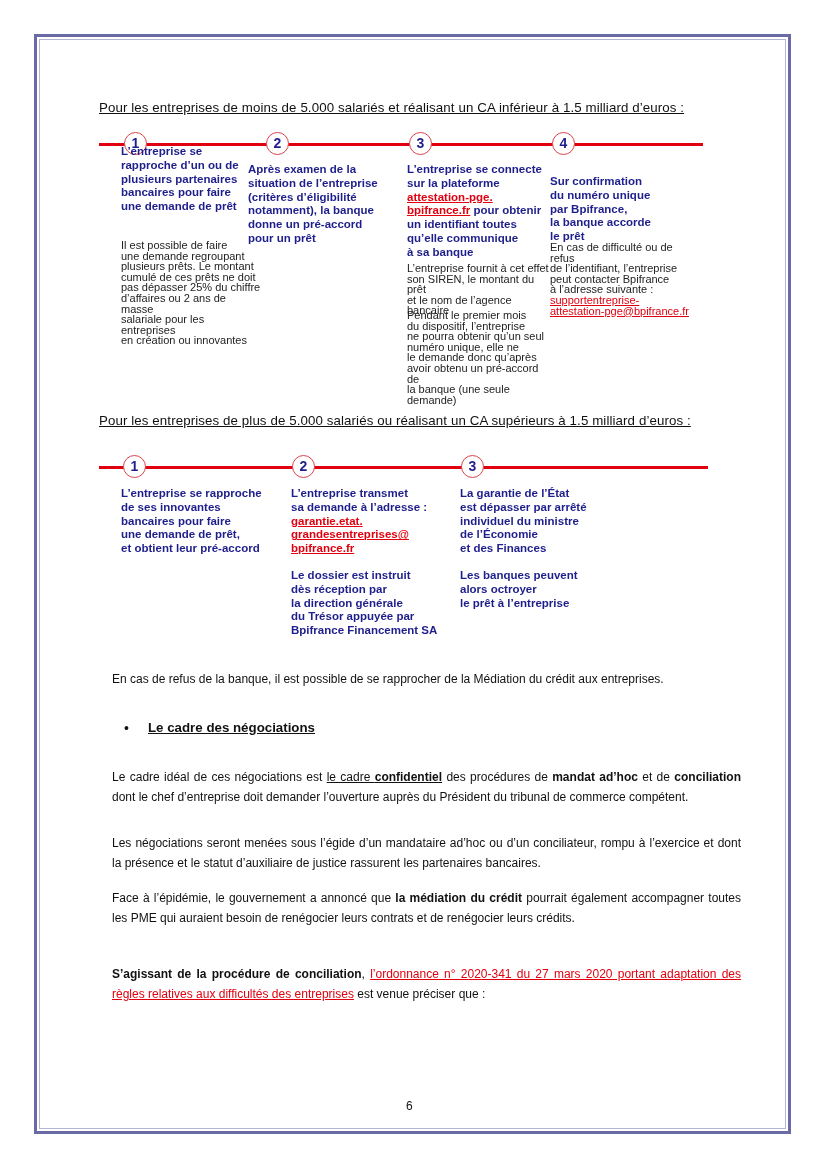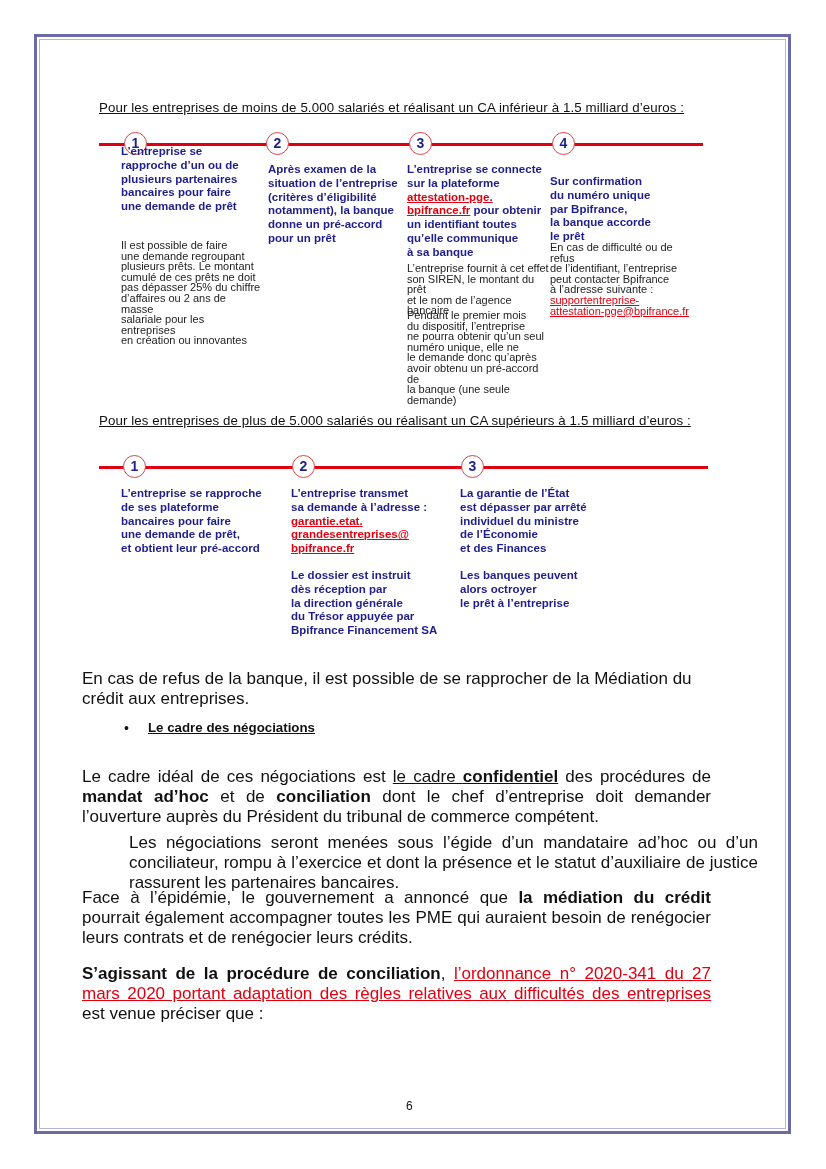--- a/index.html
+++ b/index.html
@@ -5,21 +5,21 @@
     html, body { margin: 0; padding: 0; background: #ffffff; }
     body { width: 826px; height: 1169px; position: relative; overflow: hidden; font-family: "Liberation Sans", sans-serif; color: #111; }
     .page-border-outer { position: absolute; left: 34px; top: 34px; width: 757px; height: 1100px; border: 3px solid #6a6aa6; box-sizing: border-box; }
     .page-border-inner { position: absolute; left: 39px; top: 39px; width: 747px; height: 1090px; border: 1px solid #b4b4d6; box-sizing: border-box; }
     .heading-u { position: absolute; left: 99px; font-size: 13.3px; text-decoration: underline; color: #111; white-space: nowrap; letter-spacing: 0.1px; }
     .timeline-line { position: absolute; height: 3px; background: #e1000f; }
     .step-circle { position: absolute; width: 23px; height: 23px; border: 1.5px solid #d9434e; border-radius: 50%; background: #fff; box-sizing: border-box; text-align: center; font-weight: bold; font-size: 14px; line-height: 20px; color: #1e1e8c; }
     .step-title { position: absolute; font-weight: bold; font-size: 11.5px; line-height: 13.8px; color: #1e1e8c; }
     .step-note { position: absolute; font-size: 11px; line-height: 10.6px; color: #222; }
     .link-red { color: #e1000f; text-decoration: underline; }
-    .para { position: absolute; left: 82px; width: 629px; font-size: 17px; line-height: 20px; color: #111; text-align: justify; }
+    .para { position: absolute; left: 112px; width: 629px; font-size: 12px; line-height: 20px; color: #111; text-align: justify; }
     .bullet-row { position: absolute; left: 124px; top: 720px; font-size: 13.3px; }
     .bullet-dot { position: absolute; left: 0; top: 0; font-size: 14px; }
     .bullet-label { position: absolute; left: 24px; top: 0; font-weight: bold; text-decoration: underline; white-space: nowrap; }
     .page-number { position: absolute; left: 406px; top: 1099px; font-size: 12px; color: #111; }
     b { font-weight: bold; }
     .u { text-decoration: underline; }
   </style>
 </head>
 <body>
 
@@ -47,21 +47,21 @@
   <div>Il est possible de faire</div>
   <div>une demande regroupant</div>
   <div>plusieurs prêts. Le montant</div>
   <div>cumulé de ces prêts ne doit</div>
   <div>pas dépasser 25% du chiffre</div>
   <div>d’affaires ou 2 ans de masse</div>
   <div>salariale pour les entreprises</div>
   <div>en création ou innovantes</div>
 </div>
 
-<div class="step-title" style="left:268px; top:163px; width:140px;">
+<div class="step-title" style="left:248px; top:163px; width:140px;">
   <div>Après examen de la</div>
   <div>situation de l’entreprise</div>
   <div>(critères d’éligibilité</div>
   <div>notamment), la banque</div>
   <div>donne un pré-accord</div>
   <div>pour un prêt</div>
 </div>
 
 <div class="step-title" style="left:407px; top:163px; width:145px;">
   <div>L’entreprise se connecte</div>
@@ -107,21 +107,21 @@
 
 <div>
   <div class="timeline-line" style="left:99px; top:466px; width:609px;"></div>
   <div class="step-circle" style="left:123px; top:455px;">1</div>
   <div class="step-circle" style="left:292px; top:455px;">2</div>
   <div class="step-circle" style="left:461px; top:455px;">3</div>
 </div>
 
 <div class="step-title" style="left:121px; top:487px; width:165px;">
   <div>L’entreprise se rapproche</div>
-  <div>de ses plateforme</div>
+  <div>de ses innovantes</div>
   <div>bancaires pour faire</div>
   <div>une demande de prêt,</div>
   <div>et obtient leur pré-accord</div>
 </div>
 
 <div class="step-title" style="left:291px; top:487px; width:165px;">
   <div>L’entreprise transmet</div>
   <div>sa demande à l’adresse :</div>
   <div><a class="link-red">garantie.etat.</a></div>
   <div><a class="link-red">grandesentreprises@</a></div>
@@ -152,21 +152,21 @@
 
 <div class="bullet-row">
   <span class="bullet-dot">•</span>
   <span class="bullet-label">Le cadre des négociations</span>
 </div>
 
 <div class="para" style="top:767px;">
   <span>Le cadre idéal de ces négociations est </span><span class="u">le cadre </span><b class="u">confidentiel</b><span> des procédures de </span><b>mandat ad’hoc</b><span> et de </span><b>conciliation</b><span> dont le chef d’entreprise doit demander l’ouverture auprès du Président du tribunal de commerce compétent.</span>
 </div>
 
-<div class="para" style="top:833px;margin-left:47px;">Les négociations seront menées sous l’égide d’un mandataire ad’hoc ou d’un conciliateur, rompu à l’exercice et dont la présence et le statut d’auxiliaire de justice rassurent les partenaires bancaires.</div>
+<div class="para" style="top:833px;">Les négociations seront menées sous l’égide d’un mandataire ad’hoc ou d’un conciliateur, rompu à l’exercice et dont la présence et le statut d’auxiliaire de justice rassurent les partenaires bancaires.</div>
 
 <div class="para" style="top:888px;">
   <span>Face à l’épidémie, le gouvernement a annoncé que </span><b>la médiation du crédit</b><span> pourrait également accompagner toutes les PME qui auraient besoin de renégocier leurs contrats et de renégocier leurs crédits.</span>
 </div>
 
 <div class="para" style="top:964px;">
   <b>S’agissant de la procédure de conciliation</b><span>, </span><a class="link-red">l’ordonnance n° 2020-341 du 27 mars 2020 portant adaptation des règles relatives aux difficultés des entreprises</a><span> est venue préciser que :</span>
 </div>
 
 <div class="page-number">6</div>

